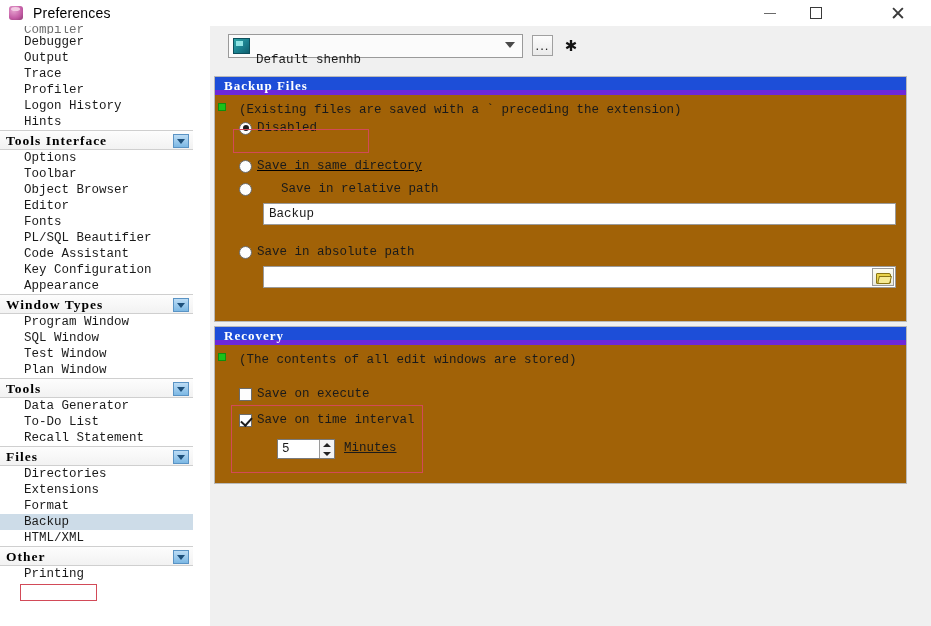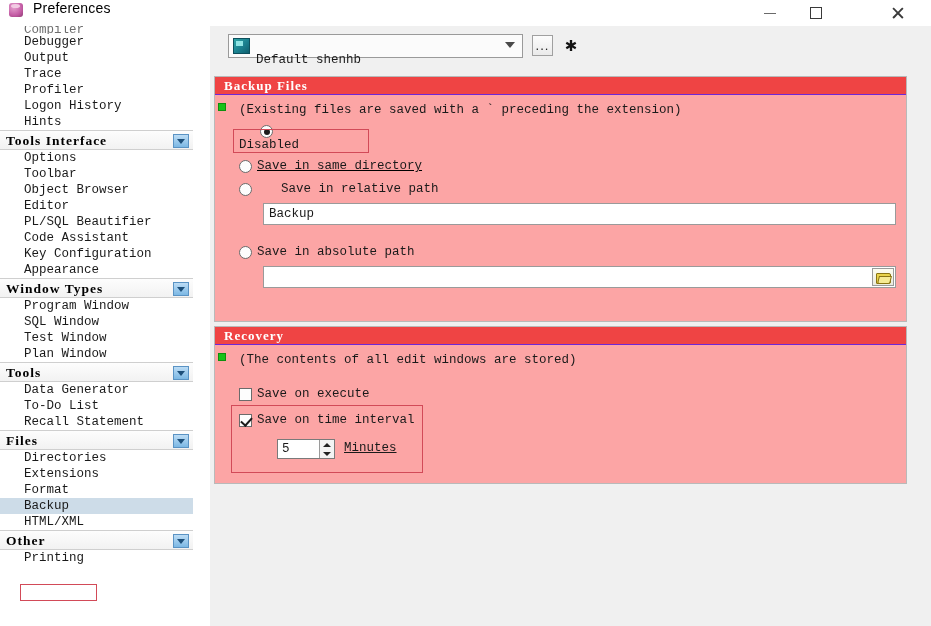--- a/index.html
+++ b/index.html
@@ -8,21 +8,21 @@
     width: 931px; height: 626px;
     overflow: hidden;
     background: #ffffff;
     font-family: "Liberation Sans", sans-serif;
   }
 
   
   #titlebar {
     position: absolute; left: 0; top: 0; width: 931px; height: 26px;
     background: #ffffff;
-    display: flex; 
+    display: flex; align-items: center;
   }
   #app-icon {
     width: 20px; height: 20px; margin-left: 6px; margin-right: 7px;
     position: relative; flex: none;
   }
   #app-icon .db {
     position: absolute; left: 3px; top: 3px; width: 14px; height: 14px;
     background: radial-gradient(circle at 35% 30%, #e6a3cf 0%, #c45ca5 60%, #8e3a72 100%);
     border-radius: 3px;
   }
@@ -172,27 +172,27 @@
   }
 
   
   .group {
     position: absolute; left: 4px; width: 693px;
     background: #f0f0f0;
     border: 1px solid #b9b9b9;
   }
   .group-head {
     height: 18px; line-height: 18px;
-    background: #ef4444; color: #ffffff;
+    background: #1d4ed8; color: #ffffff;
     font-family: "Liberation Serif", serif;
     font-weight: bold; font-size: 13px; letter-spacing: 1px;
     padding-left: 9px;
-    border-bottom: 1px solid #6d28d9;
-  }
-  .group-body { position: relative; background: #fca5a5; }
+    border-bottom: 5px solid #6d28d9;
+  }
+  .group-body { position: relative; background: #a16207; }
   .green-dot {
     position: absolute; left: 3px; top: 8px; width: 8px; height: 8px;
     background: #19c219; border: 1px solid #0e8f0e;
   }
   .hint-text {
     position: absolute; left: 24px; font-family: "Liberation Mono", monospace;
     font-size: 12.5px; color: #1a1a1a; white-space: nowrap;
   }
 
   
@@ -311,20 +311,21 @@
         <div class="tree-node">Output</div>
         <div class="tree-node">Trace</div>
         <div class="tree-node">Profiler</div>
         <div class="tree-node">Logon History</div>
         <div class="tree-node">Hints</div>
         <div class="tree-cat"><span>Tools Interface</span><span class="cat-chev"></span></div>
         <div class="tree-node">Options</div>
         <div class="tree-node">Toolbar</div>
         <div class="tree-node">Object Browser</div>
         <div class="tree-node">Editor</div>
+        <div class="tree-node">Fonts</div>
         <div class="tree-node">PL/SQL Beautifier</div>
         <div class="tree-node">Code Assistant</div>
         <div class="tree-node">Key Configuration</div>
         <div class="tree-node">Appearance</div>
         <div class="tree-cat"><span>Window Types</span><span class="cat-chev"></span></div>
         <div class="tree-node">Program Window</div>
         <div class="tree-node">SQL Window</div>
         <div class="tree-node">Test Window</div>
         <div class="tree-node">Plan Window</div>
         <div class="tree-cat"><span>Tools</span><span class="cat-chev"></span></div>
@@ -361,21 +362,21 @@
       <div id="profile-star">✱</div>
     </div>
 
     <div class="group" id="grp-backup" style="top:50px; height:246px;">
       <div class="group-head">Backup Files</div>
       <div class="group-body" style="height:226px;">
         <div class="green-dot"></div>
 
         <div class="hint-text" style="top:8px;">(Existing files are saved with a ` preceding the extension)</div>
 
-        <div class="opt-row" style="top:30px;flex-direction:column;">
+        <div class="opt-row" style="top:24px;">
           <span class="radio on"></span>
           <span class="opt-label">Disabled</span>
         </div>
 
         <div class="opt-row" style="top:62px;text-decoration:underline;">
           <span class="radio"></span>
           <span class="opt-label">Save in same directory</span>
         </div>
 
         <div class="opt-row" style="top:85px;gap:24px;">

